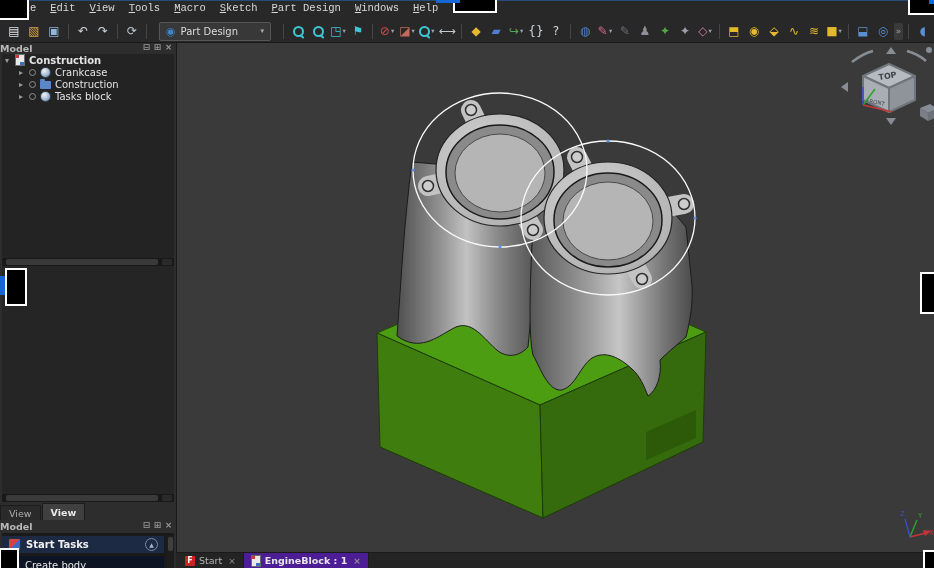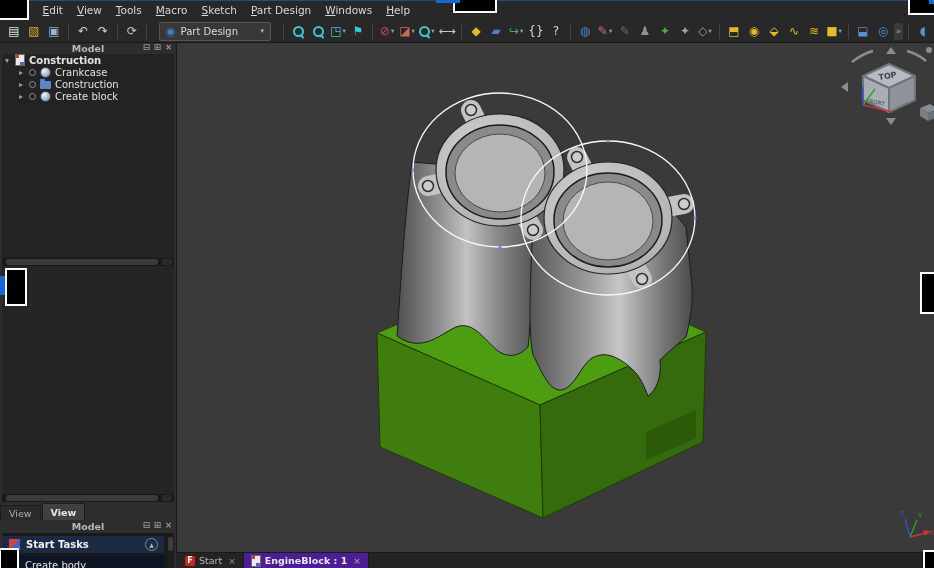--- a/index.html
+++ b/index.html
@@ -1,20 +1,20 @@
 <!DOCTYPE html>
 <html><head>
 <meta charset="utf-8">
 <style>
   html,body{margin:0;padding:0;background:#111;}
   #app{position:relative;width:934px;height:568px;background:#2a2a2a;overflow:hidden;
        font-family:"DejaVu Sans",sans-serif;color:#d6d6d6;-webkit-font-smoothing:antialiased;}
   
   .menubar{position:absolute;left:0;top:0;right:0;height:20px;background:#282828;
-           border-bottom:1px solid #1d1d1d;display:flex;align-items:center;padding-left:4px;z-index:5;}
+           border-bottom:1px solid #1d1d1d;display:flex;padding-left:4px;z-index:5;font-family:Liberation Mono, monospace;}
   .menu-item{font-size:10.5px;color:#d8d8d8;padding:2px 7px;cursor:default;white-space:nowrap;}
   .menu-item u{text-decoration:underline;}
   
   .toolbar{position:absolute;left:0;top:20px;right:0;height:22px;background:#282828;
            border-bottom:1px solid #191919;display:flex;align-items:center;padding-left:4px;z-index:5;overflow:hidden;}
   .tb-btn{height:19px;min-width:18px;display:flex;align-items:center;justify-content:center;
           font-size:12px;border-radius:2px;position:relative;margin:0 1px;}
   .tb-btn .glyph{line-height:1;}
   .tb-btn .dd{font-size:6.5px;color:#9aa3ac;margin-left:1px;}
   .tb-btn.expand{background:#3a3a3a;min-width:9px;height:17px;font-size:9px;color:#9aa1a8;}
@@ -23,21 +23,21 @@
   .mag::after{content:"";position:absolute;width:2px;height:5px;background:#3ec6d2;left:6px;top:6px;
               transform:rotate(-45deg);border-radius:1px;}
   .workbench{height:17px;background:#383838;border:1px solid #565656;border-radius:2px;display:flex;
              align-items:center;gap:5px;padding:0 6px;margin:0 8px;width:98px;flex:none;}
   .workbench .wb-label{font-size:10px;color:#dcdcdc;}
   .workbench .wb-icon{color:#3f83c9;font-size:11px;line-height:1;}
   .workbench .wb-chev{margin-left:auto;font-size:7px;color:#aab3bc;}
   
   .left-dock{position:absolute;left:0;top:42px;width:176px;bottom:0;background:#2d2d2d;
              border-right:1px solid #191919;z-index:4;}
-  .panel-header{position:relative;height:12px;display:flex;align-items:center;justify-content:center;
+  .panel-header{position:relative;height:12px;display:flex;align-items:center;
                 font-size:9.5px;font-weight:bold;color:#b8b8b8;}
   .panel-controls{position:absolute;right:4px;top:0;display:flex;gap:4px;font-size:8.5px;color:#9a9a9a;}
   .tree{position:absolute;left:2px;right:2px;top:12px;height:204px;background:#232323;font-size:10px;}
   .trow{display:flex;align-items:center;height:12px;gap:4px;color:#e2e2e2;white-space:nowrap;}
   .trow.root{padding-left:1px;font-weight:bold;}
   .trow.child{padding-left:15px;}
   .arr{color:#9a9a9a;font-size:8px;width:8px;text-align:center;}
   .marker{width:5px;height:5px;border:1px solid #8d8d8d;border-radius:50%;flex:none;}
   .icon-document{width:8px;height:10px;background:#e9e9e9;border:1px solid #6a6a6a;position:relative;flex:none;}
   .icon-document::before{content:"";position:absolute;left:0;top:0;width:3px;height:3px;background:#c23a3a;}
@@ -265,21 +265,21 @@
       <div class="trow child">
         <span class="arr">▸</span>
         <span class="marker"></span>
         <span class="icon-folder"></span>
         <span>Construction</span>
       </div>
       <div class="trow child">
         <span class="arr">▸</span>
         <span class="marker"></span>
         <span class="icon-body"></span>
-        <span>Create block</span>
+        <span>Tasks block</span>
       </div>
     </div>
 
     <div class="hscroll" style="top:216px;left:2px;right:2px;">
       <div class="thumb"></div>
       <div class="sbtn"></div>
     </div>
 
     <div class="prop-area"></div>
 

